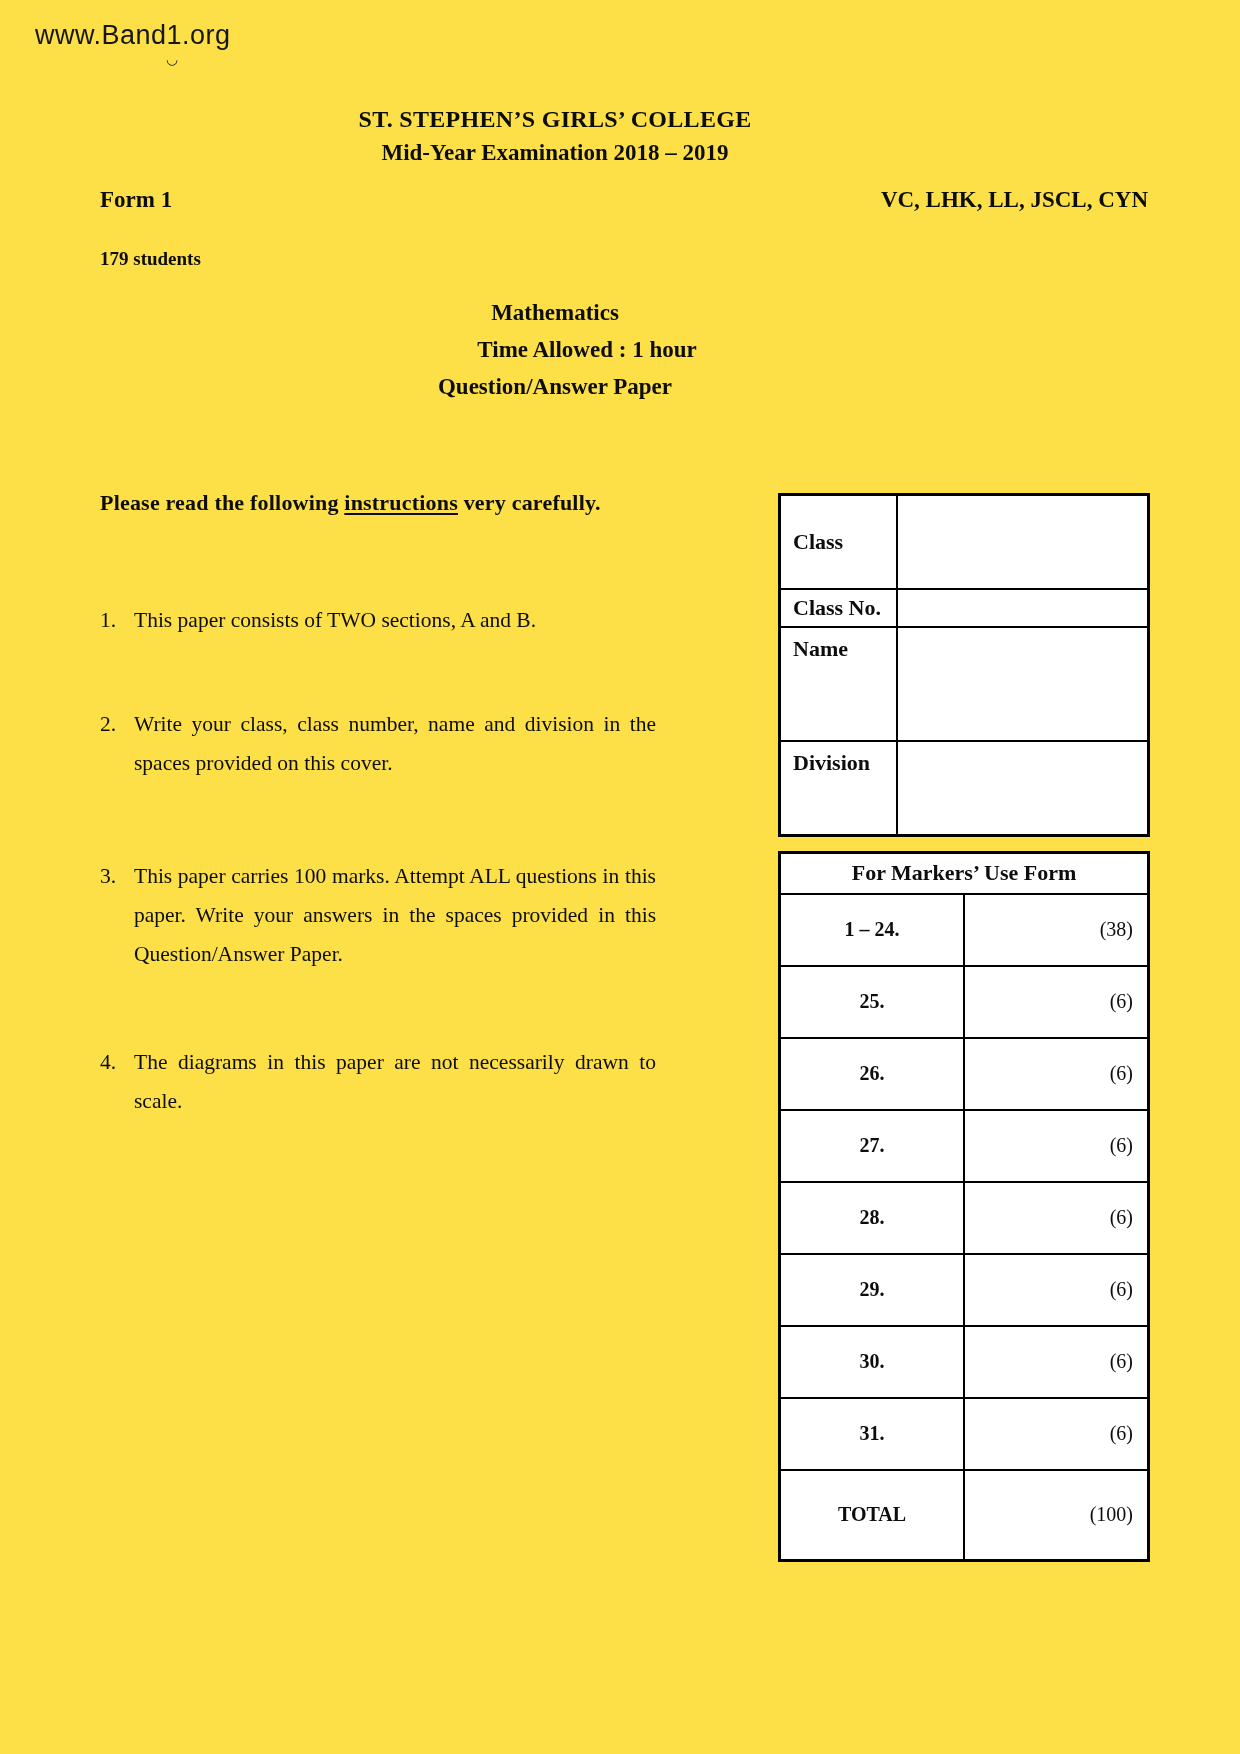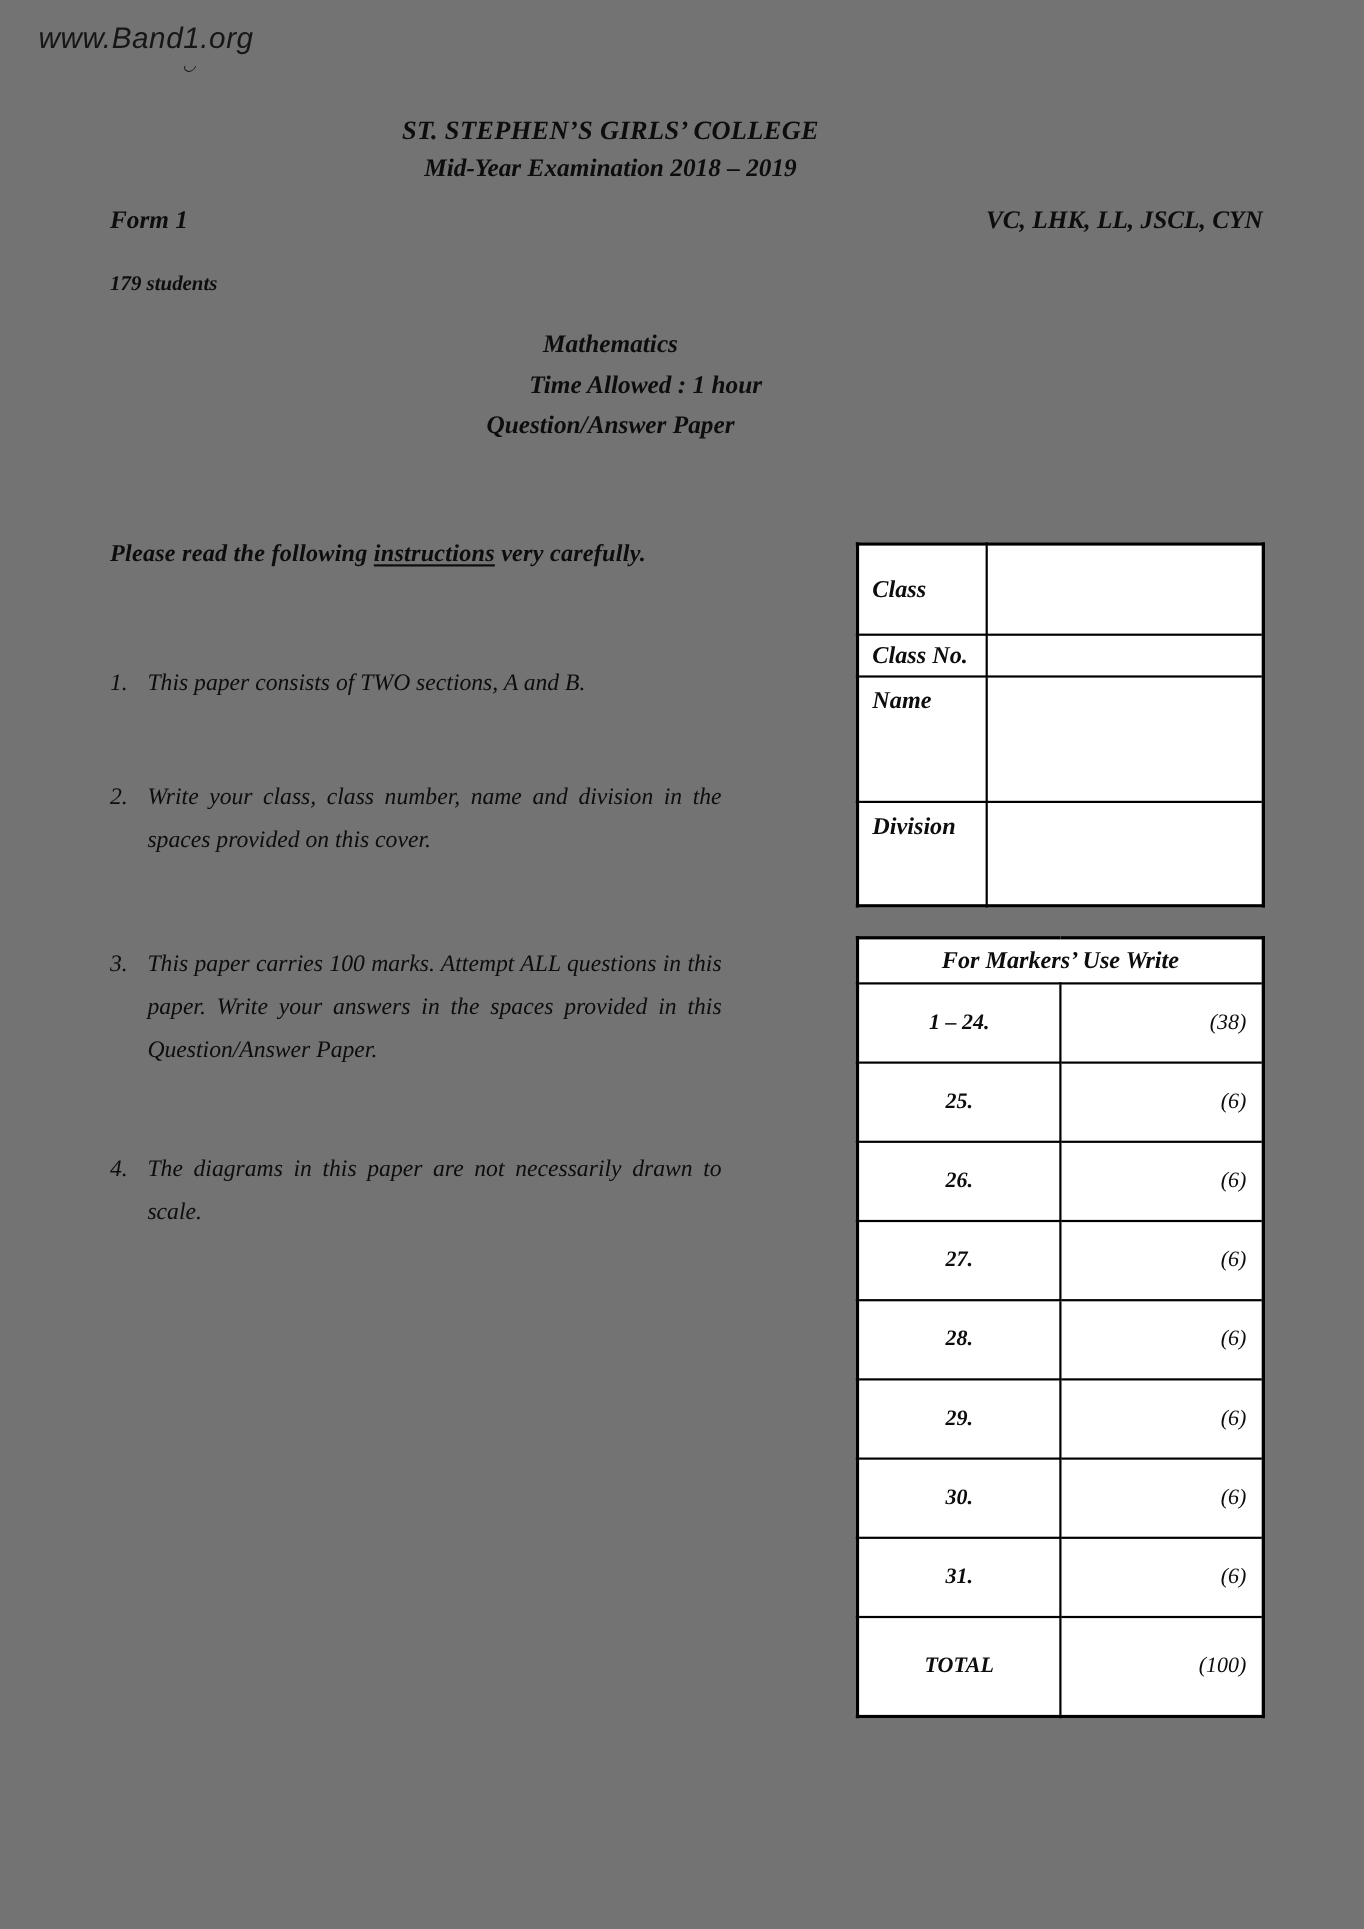--- a/index.html
+++ b/index.html
@@ -3,23 +3,22 @@
 <meta charset="utf-8">
 <style>
   * { margin: 0; padding: 0; box-sizing: border-box; }
   html, body { background: #e8e8e8; }
   body { font-family: "Liberation Serif", serif; color: #0d0d0d; }
   .page {
     position: relative;
     width: 1240px;
     height: 1754px;
     margin: 0 auto;
-    background: #737373;
+    background: #fde047;
     overflow: hidden;
-    font-style: italic;
   }
 
   
   .watermark {
     position: absolute; left: 35px; top: 20px;
     font-family: "Liberation Sans", sans-serif;
     font-size: 27px; color: #161616; letter-spacing: 0.5px;
   }
   .watermark .smile {
     position: absolute; left: 131px; top: 31px;
@@ -62,21 +61,21 @@
 
   
   .info-table {
     position: absolute; left: 778px; top: 493px; width: 372px;
     border-collapse: collapse; background: #fff;
     border: 3px solid #000;
     table-layout: fixed;
   }
   .info-table td { border: 2px solid #000; font-size: 22px; vertical-align: middle; }
   .info-table td.lbl { width: 117px; font-weight: bold; padding-left: 12px; }
-  .info-table tr.r-class    { height: 82px; }
+  .info-table tr.r-class    { height: 94px; }
   .info-table tr.r-classno  { height: 38px; }
   .info-table tr.r-name     { height: 114px; }
   .info-table tr.r-division { height: 95px; }
   .info-table tr.r-name td.lbl,
   .info-table tr.r-division td.lbl { vertical-align: top; padding-top: 8px; }
 
   
   .markers-table {
     position: absolute; left: 778px; top: 851px; width: 372px;
     border-collapse: collapse; background: #fff;
@@ -150,21 +149,21 @@
     <tr class="r-division">
       <td class="lbl">Division</td>
       <td class="val"></td>
     </tr>
   </tbody>
     </table>
 
   <table class="markers-table">
     <tbody>
         <tr class="header-row">
-      <td class="title-cell" colspan="2">For Markers’ Use Write</td>
+      <td class="title-cell" colspan="2">For Markers’ Use Form</td>
     </tr>
     <tr>
       <td class="m-lbl">1 – 24.</td>
       <td class="m-val">(38)</td>
     </tr>
     <tr>
       <td class="m-lbl">25.</td>
       <td class="m-val">(6)</td>
     </tr>
     <tr>

